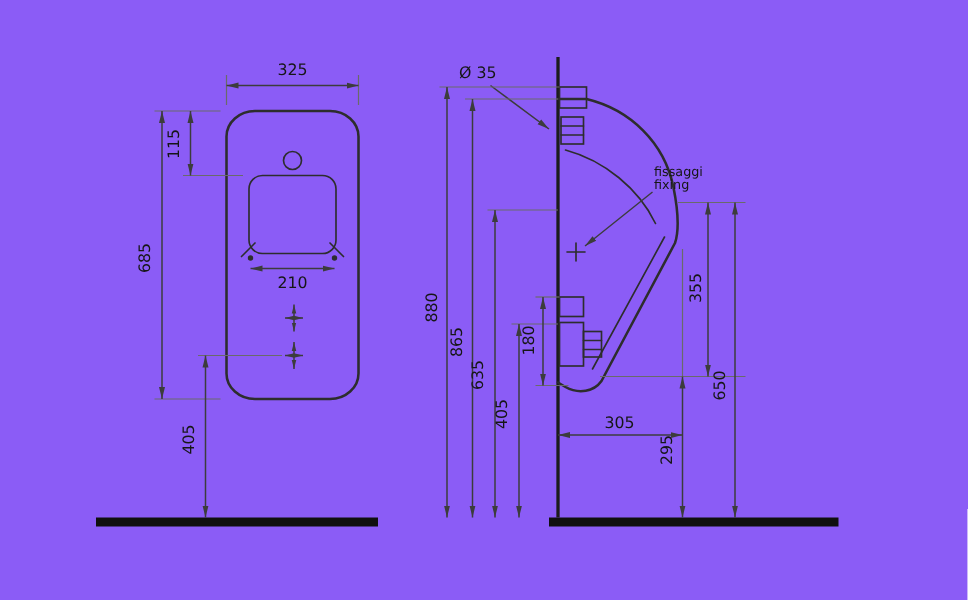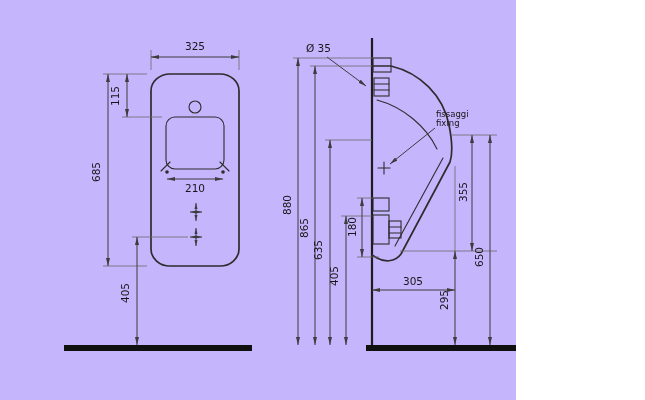--- a/index.html
+++ b/index.html
@@ -1,17 +1,17 @@
 <!DOCTYPE html>
 <html><head>
 <meta charset="utf-8">
 <style>
   html,body { margin:0; padding:0; background:#ffffff; }
   .canvas {
-    position:relative; width:516px; height:400px; background:#c4b5fd;
+    position:relative; width:645px; height:400px; background:#8b5cf6;
     font-family:"DejaVu Sans", sans-serif; overflow:hidden;text-align:right;
   }
   svg { display:block; }
   .outline { fill:none; stroke:#2d2d2d; stroke-width:1.7; stroke-linejoin:round; stroke-linecap:round; }
   .thin    { fill:none; stroke:#2d2d2d; stroke-width:1.1; stroke-linecap:round; }
   .dim     { stroke:#3c3c3c; stroke-width:1; fill:none; }
   .ext     { stroke:#6a6a6a; stroke-width:0.8; fill:none; }
   .wall    { stroke:#1c1c1c; stroke-width:2.2; fill:none; }
   .floor   { fill:#101010; stroke:none; }
   .dot     { fill:#2d2d2d; stroke:none; }

